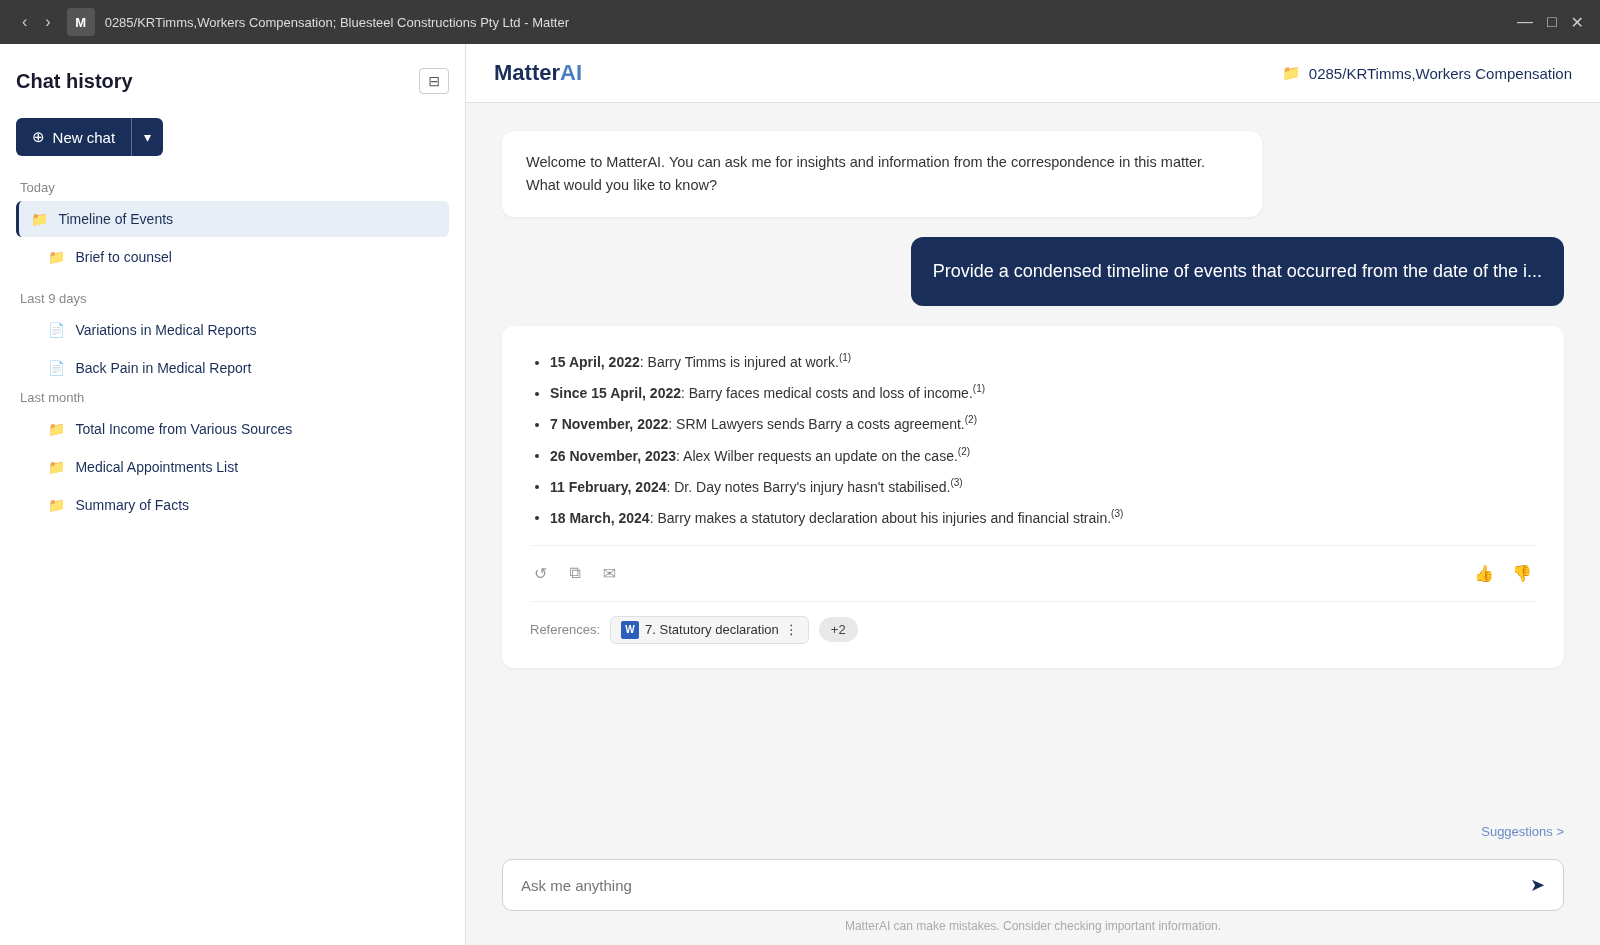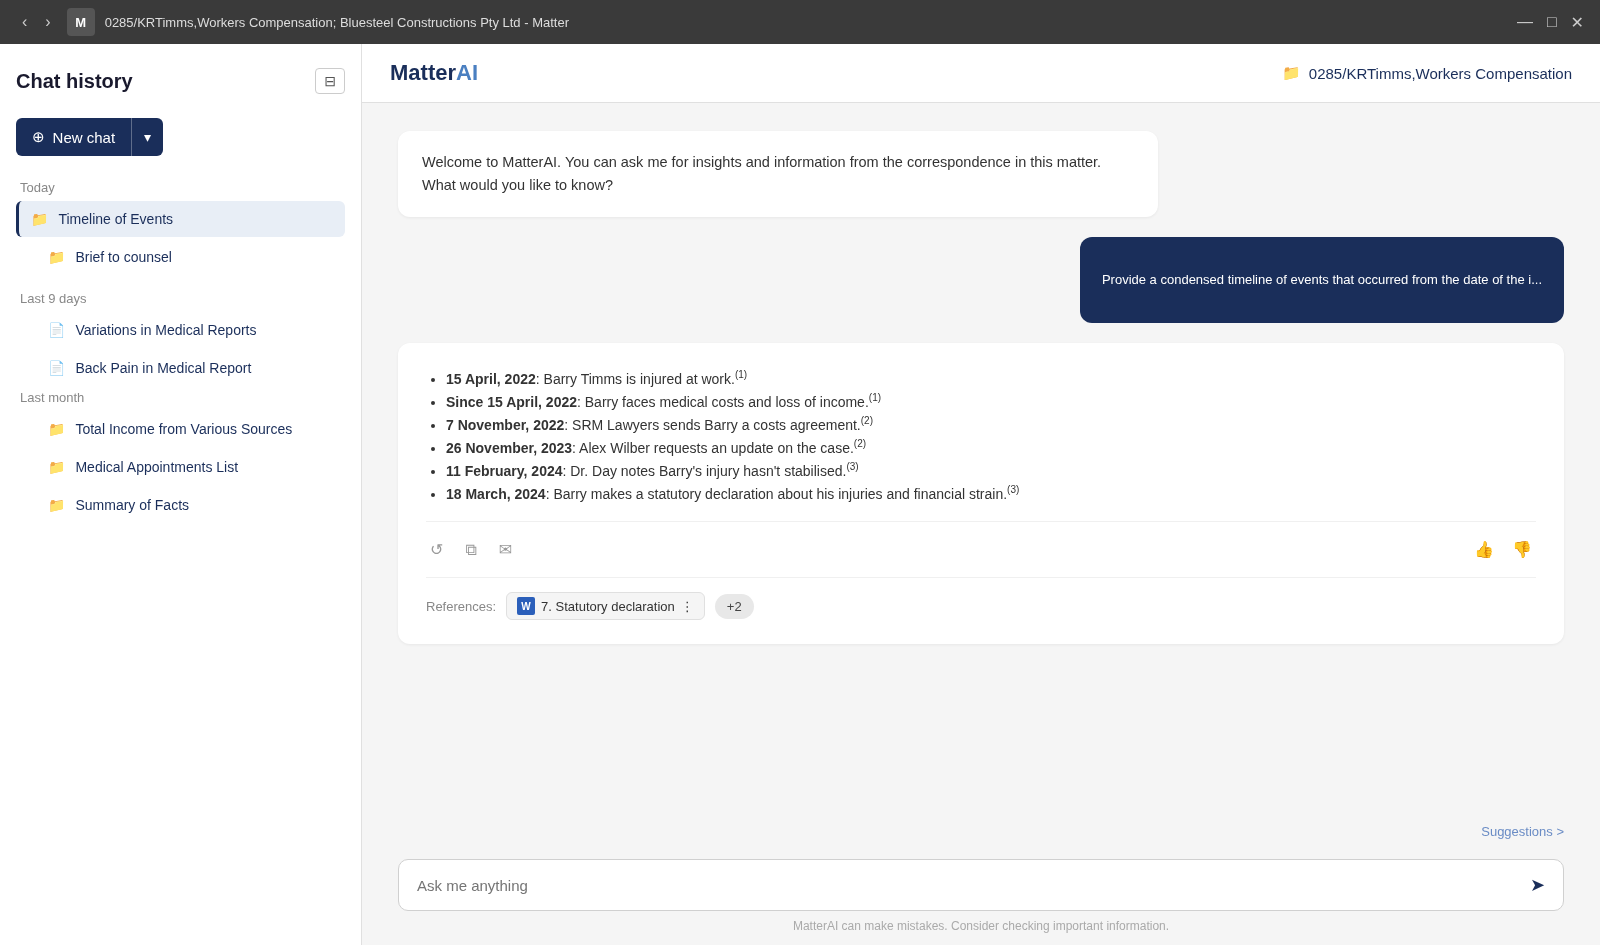--- a/index.html
+++ b/index.html
@@ -68,21 +68,21 @@
     }
 
     
     .app-body {
       display: flex;
       height: calc(945px - 44px);
     }
 
     
     .sidebar {
-      width: 362px;
+      width: 466px;
       background: #fff;
       border-right: 1px solid #e0e0e0;
       display: flex;
       flex-direction: column;
       padding: 24px 16px;
       overflow-y: auto;
     }
     .sidebar-header {
       display: flex;
       align-items: center;
@@ -218,40 +218,41 @@
       color: #333;
       font-size: 14.5px;
       line-height: 1.6;
       box-shadow: 0 1px 3px rgba(0,0,0,0.06);
     }
 
     .msg-user {
       background: #1a2e5a;
       color: #fff;
       border-radius: 12px;
-      padding: 33px 22px;
+      padding: 21px 22px;
       align-self: flex-end;
       max-width: 780px;
-      font-size: 13px;
+      font-size: 18px;
       line-height: 1.5;
     }
 
     .msg-response {
       background: #fff;
       border-radius: 12px;
       padding: 24px 28px;
       max-width: 100%;
       box-shadow: 0 1px 3px rgba(0,0,0,0.06);
     }
 
     .timeline-list {
       list-style: disc;
       padding-left: 20px;
       display: flex;
       flex-direction: column;
+      gap: 8px;
     }
     .timeline-list li {
       font-size: 14px;
       color: #333;
       line-height: 1.6;
     }
     .timeline-list li strong {
       font-weight: 700;
     }
     .superscript {

